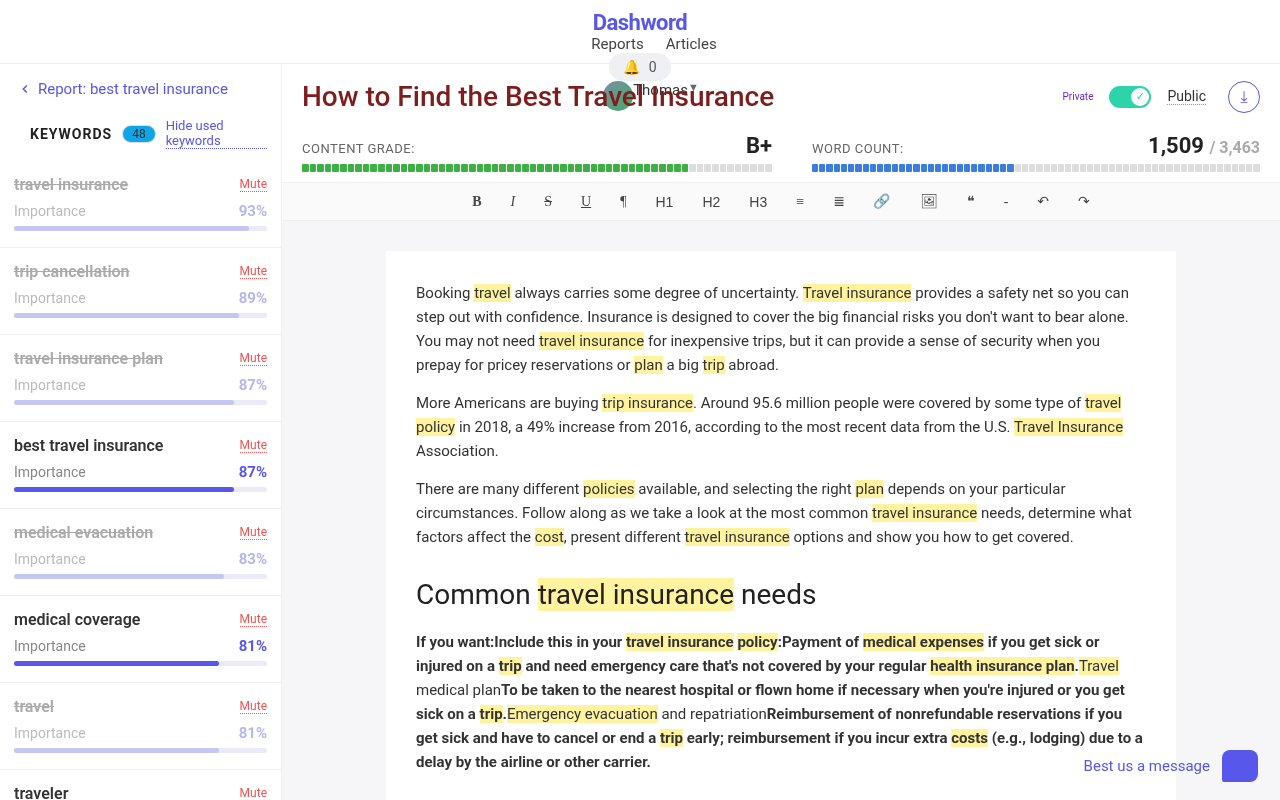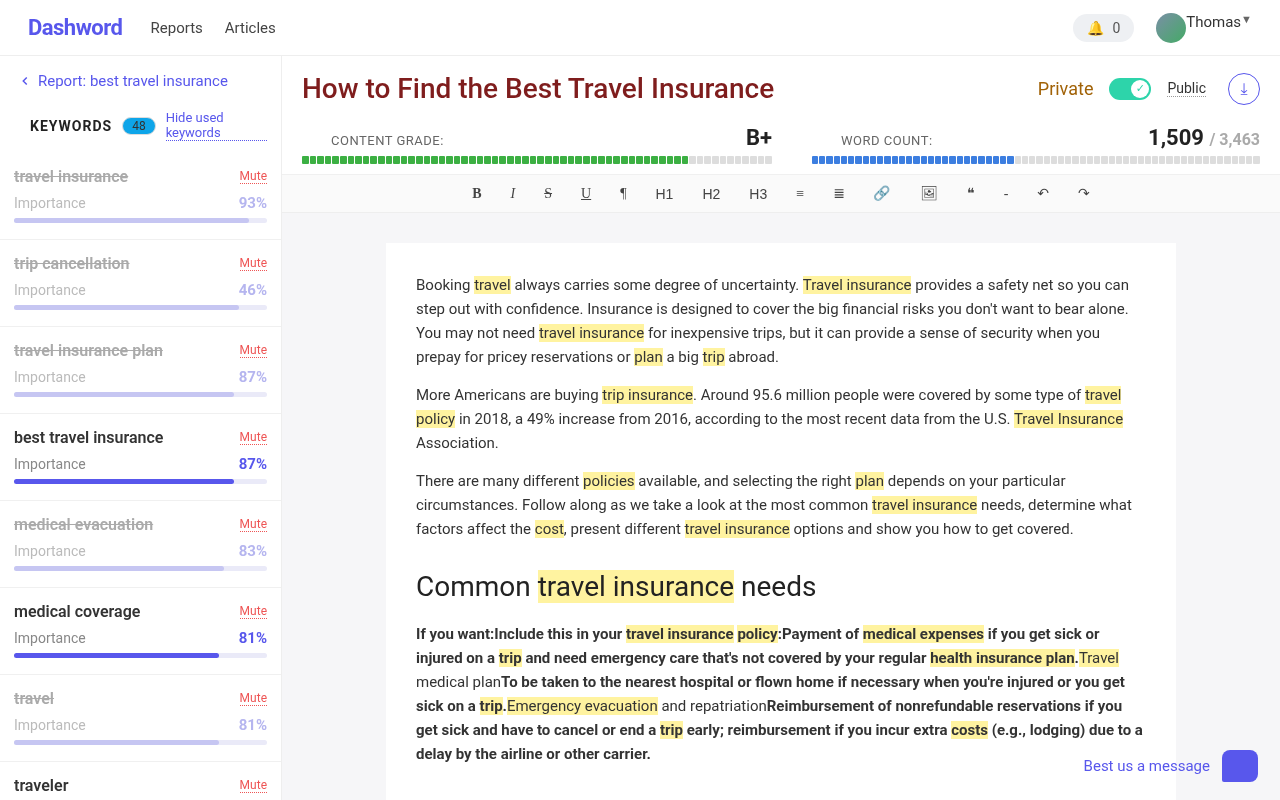--- a/index.html
+++ b/index.html
@@ -1,18 +1,18 @@
 <!DOCTYPE html>
 <html><head>
   <meta charset="utf-8">
   <style>
     * { box-sizing: border-box; margin: 0; padding: 0; }
     body { font-family: -apple-system, BlinkMacSystemFont, 'Segoe UI', Roboto, sans-serif; color: #333; width:1280px; height:800px; overflow:hidden; background:#fff; }
     
-    .header { display:flex; align-items:center; padding: 10px 28px; border-bottom: 1px solid #eee; height:56px; }
+    .header { display:flex; align-items:center; padding: 10px 28px; border-bottom: 1px solid #eee; height:64px;flex-direction:column; }
     .logo { font-size: 22px; font-weight: 700; color: #5857EC; letter-spacing:-0.5px; }
     .nav { display:flex; gap: 22px; margin-left: 28px; }
     .nav a { color: #444; text-decoration: none; font-size: 15px; }
     .spacer { flex: 1; }
     .bell-pill { background: #eef0f3; border-radius: 20px; padding: 6px 14px; display:flex; align-items:center; gap:8px; color:#555; font-size:14px; }
     .user-menu { display:flex; align-items:flex-start; gap:0; margin-left: 22px; color:#333; font-size:15px; }
     .avatar { width:30px; height:30px; border-radius:50%; background: linear-gradient(135deg,#7a8fa6,#4a6); }
     .caret { font-size:11px; color:#666; }
     
     .main { display:flex; height: calc(100% - 56px); }
@@ -37,32 +37,32 @@
     .bar { background:#eaeaf8; height:5px; border-radius:3px; margin-top:6px; position:relative; }
     .bar-fill { background:#5857EC; height:100%; border-radius:3px; }
     .bar-fill.faded { background:#c6c6f2; }
     .kw-item.faded .kw-name { color:#aaa; }
     .kw-item.faded .imp-label { color:#bbb; }
     
     .content { flex:1; display:flex; flex-direction:column; overflow:hidden; }
     .content-top { padding: 16px 20px 10px 20px; border-bottom:1px solid #f0f0f0; }
     .title-row { display:flex; align-items:center; gap:16px; }
     .page-title { font-size:28px; font-weight:500; color:#7f1d1d; flex:1; }
-    .privacy { color:#a16207; font-size:18px; }
+    .privacy { color:#6d28d9; font-size:10px; }
     .toggle { width:42px; height:22px; background:#2dd4aa; border-radius:12px; position:relative; }
     .toggle .knob { position:absolute; right:2px; top:2px; width:18px; height:18px; background:#fff; border-radius:50%; display:flex; align-items:center; justify-content:center; }
     .toggle .knob::after { content:"✓"; font-size:11px; color:#2dd4aa; }
     .public { font-size:14px; color:#333; border-bottom:1px dotted #999; }
     .dl-btn { width:32px; height:32px; border:1px solid #5857EC; border-radius:50%; display:flex; align-items:center; justify-content:center; color:#5857EC; margin-left:6px; }
     
     .stats-row { display:flex; gap:40px; margin-top:20px; align-items:flex-end; }
     .stat-block { display:flex; flex-direction:column; gap:6px; }
     .stat-block.grade { flex: 0 0 470px; }
     .stat-block.wc { flex: 1; }
-    .stat-head { display:flex; align-items:baseline;margin-left:29px; }
+    .stat-head { display:flex; align-items:baseline; }
     .stat-label { font-size:13px; color:#666; letter-spacing:0.5px; }
     .grade-val { margin-left:auto; font-size:22px; font-weight:700; color:#222; }
     .wc-val { margin-left:auto; font-size:22px; font-weight:700; color:#222; }
     .wc-total { font-size:16px; color:#aaa; }
     .seg-bar { display:flex; gap:1px; height:8px; }
     .seg { flex:1; background:#ddd; border-radius:1px; }
     .seg.green { background:#3cb043; }
     .seg.blue { background:#3c7ee0; }
     
     .toolbar { display:flex; align-items:center; gap:29px; padding: 10px 20px; background:#fafafa; border-bottom:1px solid #eee; font-size:14px; color:#555; justify-content:center; }
@@ -127,21 +127,21 @@
             <div class="bar-fill faded" style="width:93%"></div>
           </div>
         </div>
         <div class="kw-item faded">
           <div class="kw-top">
             <span class="kw-name used">trip cancellation</span>
             <span class="mute">Mute</span>
           </div>
           <div class="kw-imp-row">
             <span class="imp-label">Importance</span>
-            <span class="imp-val faded">46%</span>
+            <span class="imp-val faded">89%</span>
           </div>
           <div class="bar">
             <div class="bar-fill faded" style="width:89%"></div>
           </div>
         </div>
         <div class="kw-item faded">
           <div class="kw-top">
             <span class="kw-name used">travel insurance plan</span>
             <span class="mute">Mute</span>
           </div>

